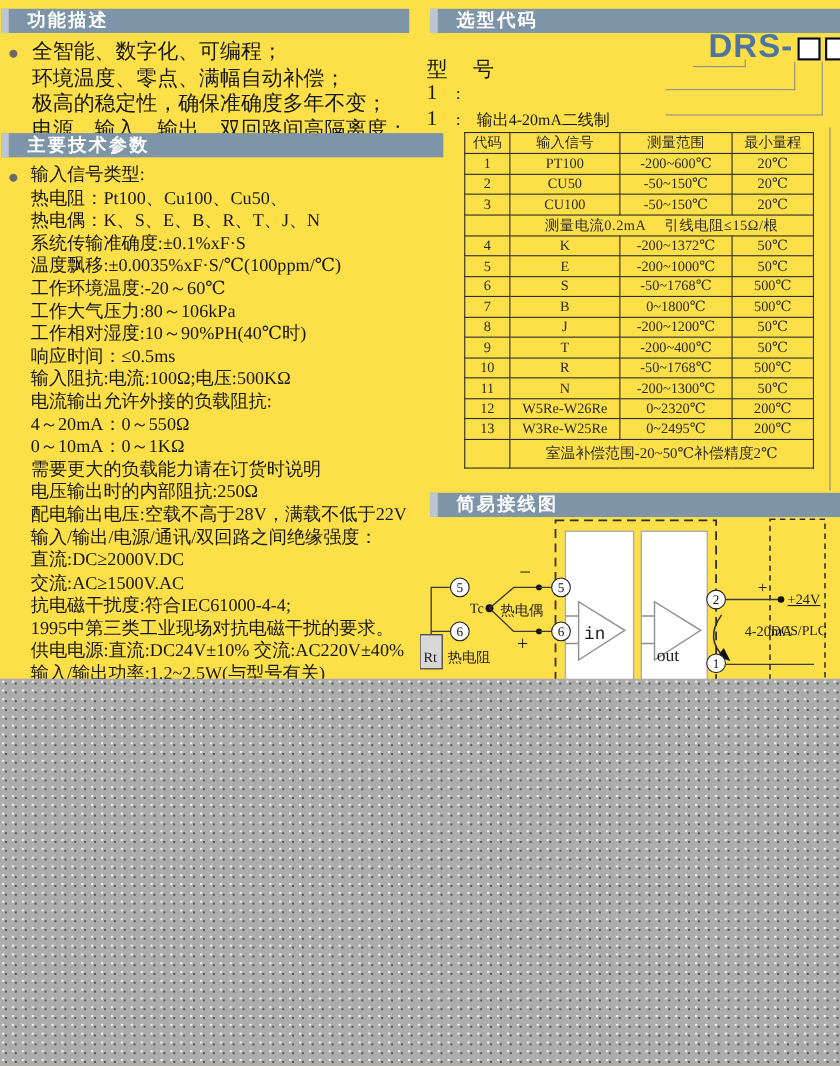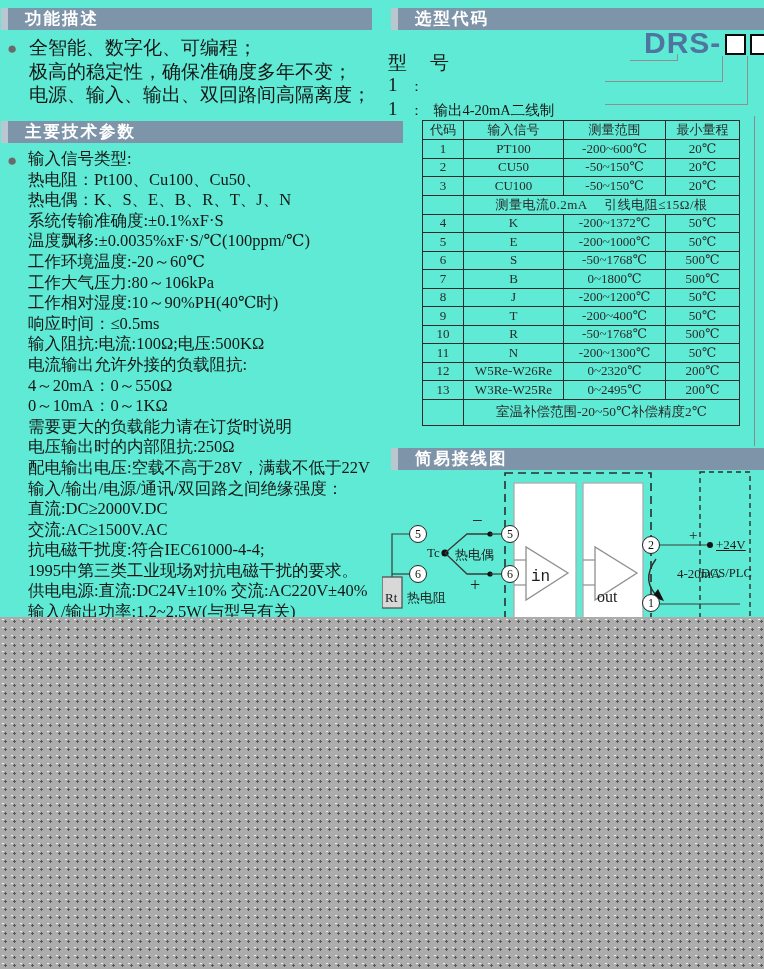--- a/index.html
+++ b/index.html
@@ -1,17 +1,17 @@
 <!DOCTYPE html>
 <html><head>
 <meta charset="utf-8">
 <style>
   html,body{margin:0;padding:0;background:#e8e8e8;}
   .page{
-    position:relative;width:764px;height:969px;background:#5eead4;overflow:hidden;
+    position:relative;width:764px;height:969px;background:#fde047;overflow:hidden;
     font-family:"Liberation Serif","DejaVu Serif",serif;color:#1c1c1c;
     margin:0 auto;
   }
   
   .bar{
     position:absolute;height:22px;background:#7E95A9;display:flex;align-items:center;
     font-family:"Liberation Sans","DejaVu Sans",sans-serif;
   }
   .bar::before{content:"";display:block;width:7px;height:22px;background:#BAC6D0;flex:0 0 7px;}
   .bar .bar-title{
@@ -81,20 +81,21 @@
 <body>
 
 <div class="page">
 
   <div class="bar" id="bar-func">
     <span class="bar-title">功能描述</span>
   </div>
   <span class="bullet" id="bullet-func">●</span>
   <div class="func-lines">
     <div>全智能、数字化、可编程；</div>
+    <div>环境温度、零点、满幅自动补偿；</div>
     <div>极高的稳定性，确保准确度多年不变；</div>
     <div>电源、输入、输出、双回路间高隔离度；</div>
   </div>
 
   <div class="bar" id="bar-tech">
     <span class="bar-title">主要技术参数</span>
   </div>
   <span class="bullet" id="bullet-tech">●</span>
   <div class="tech-lines">
     <div>输入信号类型:</div>

